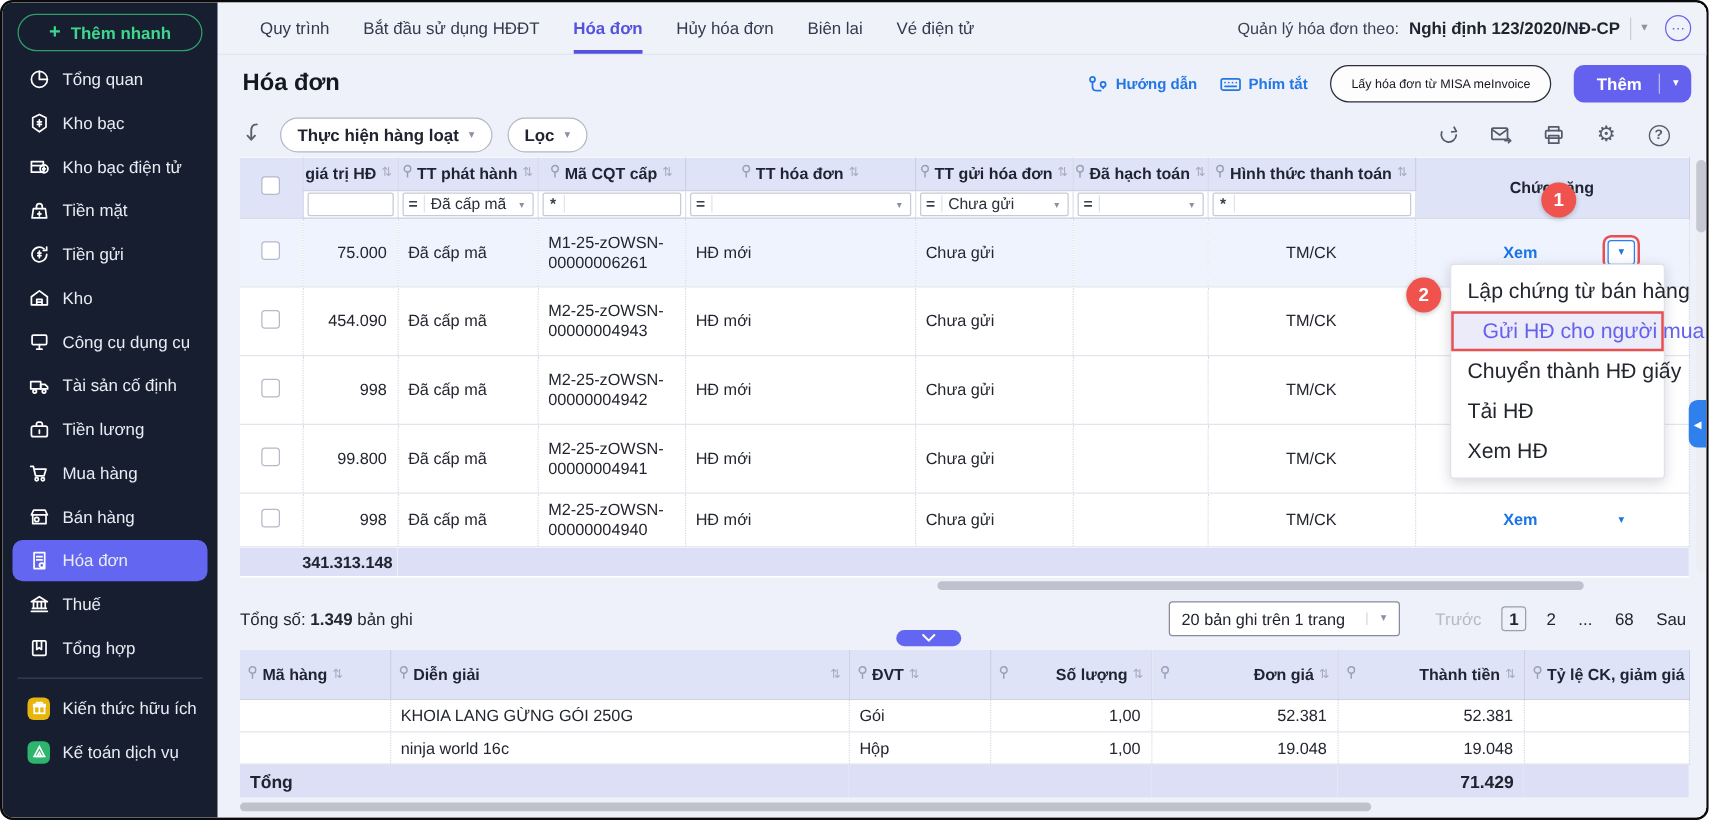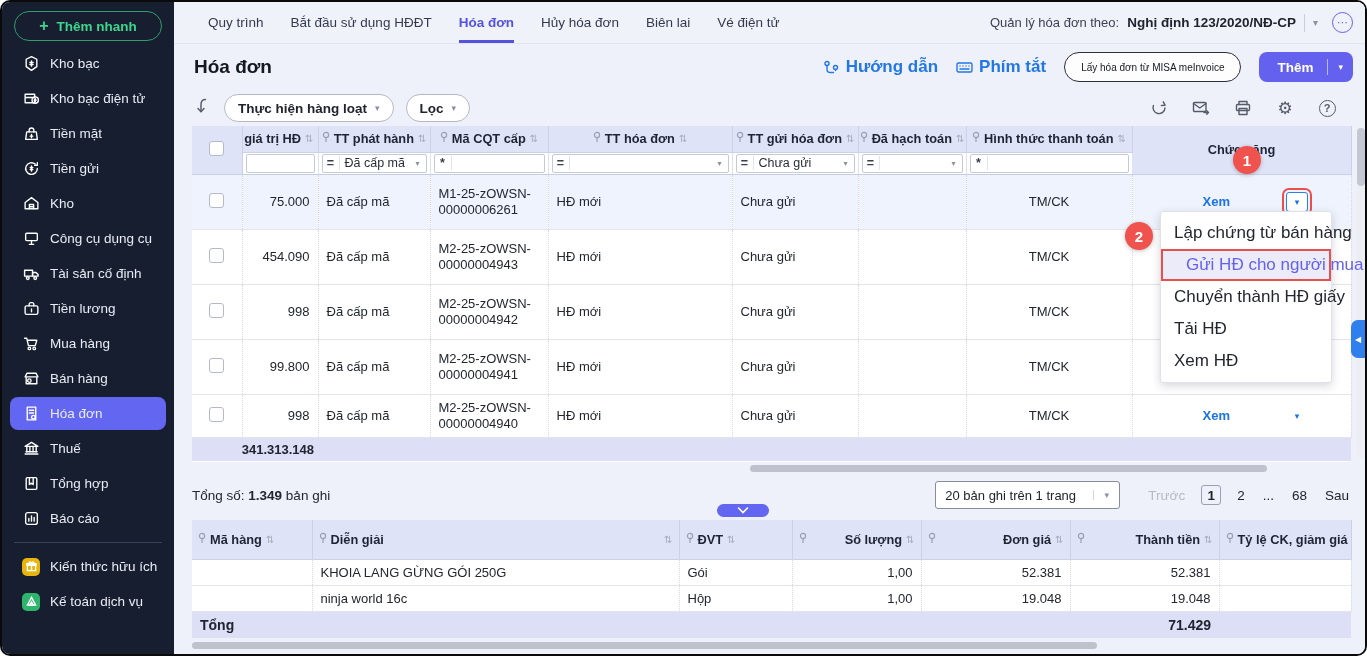--- a/index.html
+++ b/index.html
@@ -30,21 +30,21 @@
   .tab.active { color:#5552e0; font-weight:700; border-bottom-color:#5552e0; }
   .manage { margin-left:auto; display:flex; align-items:center; gap:8px; font-size:13px; color:#3c4154; white-space:nowrap; }
   .manage b { font-size:13.5px; color:#20242f; }
   .mng-div { width:1px; height:18px; background:#c9cdde; }
   .mng-caret { color:#8b90a3; font-size:10px; font-family:"DejaVu Sans",sans-serif; cursor:pointer; }
   .more-circle { width:21px; height:21px; border:1.5px solid #6461ee; border-radius:50%; color:#6461ee; display:flex; align-items:center; justify-content:center; font-size:11px; margin-left:6px; cursor:pointer; font-family:"DejaVu Sans",sans-serif; }
 
   .page-head { height:46px; display:flex; align-items:center; padding:0 16px 0 20px; }
   .page-title { font-size:19px; font-weight:700; color:#14181f; }
   .head-actions { margin-left:auto; display:flex; align-items:center; gap:18px; }
-  .blue-link { display:flex; align-items:center; gap:6px; color:#2377e4; font-size:17px; font-weight:600; cursor:pointer; white-space:nowrap; }
+  .blue-link { display:flex; align-items:center; gap:6px; color:#2377e4; font-size:12px; font-weight:600; cursor:pointer; white-space:nowrap; }
   .blue-link svg { width:17px; height:15px; stroke:#2377e4; fill:none; stroke-width:1.4; stroke-linecap:round; }
   .outline-btn { height:30px; padding:0 16px; border:1px solid #2b2f3a; border-radius:16px; background:#fdfdfe; font-size:10px; color:#16181f; display:flex; align-items:center; cursor:pointer; font-family:inherit; white-space:nowrap; }
   .add-btn { height:30px; background:#6461ee; border:none; border-radius:8px; color:#fff; display:flex; align-items:center; cursor:pointer; font-family:inherit; }
   .add-btn .lbl { padding:0 14px 0 18px; font-size:13.5px; font-weight:700; }
   .add-btn .sep { width:1px; height:16px; background:rgba(255,255,255,.55); }
   .add-btn .car { padding:0 10px; font-size:9px; font-family:"DejaVu Sans",sans-serif; }
 
   .toolbar { height:36px; display:flex; align-items:center; gap:12px; padding:0 20px; }
   .jump-ic svg { width:18px; height:18px; stroke:#5a5f6e; fill:none; stroke-width:1.5; stroke-linecap:round; stroke-linejoin:round; cursor:pointer; }
   .pill { height:28px; border:1px solid #b4b8c6; border-radius:15px; background:#fff; display:flex; align-items:center; gap:8px; padding:0 13px; font-size:13.5px; font-weight:600; color:#20242f; cursor:pointer; font-family:inherit; }
@@ -131,20 +131,29 @@
 
   <aside class="sidebar">
     <button class="quick-add">
       <span class="qa-plus">+</span>
       <span>Thêm nhanh</span>
     </button>
 
     <div class="side-item">
       <span class="sicon">
           <svg viewBox="0 0 16 16">
+            <circle cx="8" cy="8" r="6"></circle>
+            <path d="M8 2v6h6"></path>
+          </svg>
+        </span>
+      <span>Tổng quan</span>
+    </div>
+    <div class="side-item">
+      <span class="sicon">
+          <svg viewBox="0 0 16 16">
             <path d="M8 1.5l5 2.5v7l-5 3.5-5-3.5V4z"></path>
             <path d="M8 5.5v5M6.5 7h3M6.5 9h3"></path>
           </svg>
         </span>
       <span>Kho bạc</span>
     </div>
     <div class="side-item">
       <span class="sicon">
           <svg viewBox="0 0 16 16">
             <path d="M2 4h9v3H2zM2 7v5h9V9"></path>
@@ -254,29 +263,20 @@
       <span>Thuế</span>
     </div>
     <div class="side-item">
       <span class="sicon">
           <svg viewBox="0 0 16 16">
             <rect x="3" y="2.5" width="10" height="11" rx="1"></rect>
             <path d="M6 2.5V9l1.8-1.3L9.6 9V2.5"></path>
           </svg>
         </span>
       <span>Tổng hợp</span>
-    </div>
-    <div class="side-item">
-      <span class="sicon">
-          <svg viewBox="0 0 16 16">
-            <rect x="2.5" y="2.5" width="11" height="11" rx="2"></rect>
-            <path d="M5.5 10.5V8M8 10.5V5.5M10.5 10.5V7"></path>
-          </svg>
-        </span>
-      <span>Báo cáo</span>
     </div>
 
     <div class="side-divider"></div>
 
     <div class="side-item">
       <span class="boxicon yellow">
           <svg viewBox="0 0 12 12">
             <rect x="1.5" y="4.5" width="9" height="6"></rect>
             <path d="M1 3h10v1.5H1zM6 3v7.5M4.5 3C3 3 3 1 4.5 1S6 3 6 3M7.5 3C9 3 9 1 7.5 1S6 3 6 3"></path>
           </svg>

